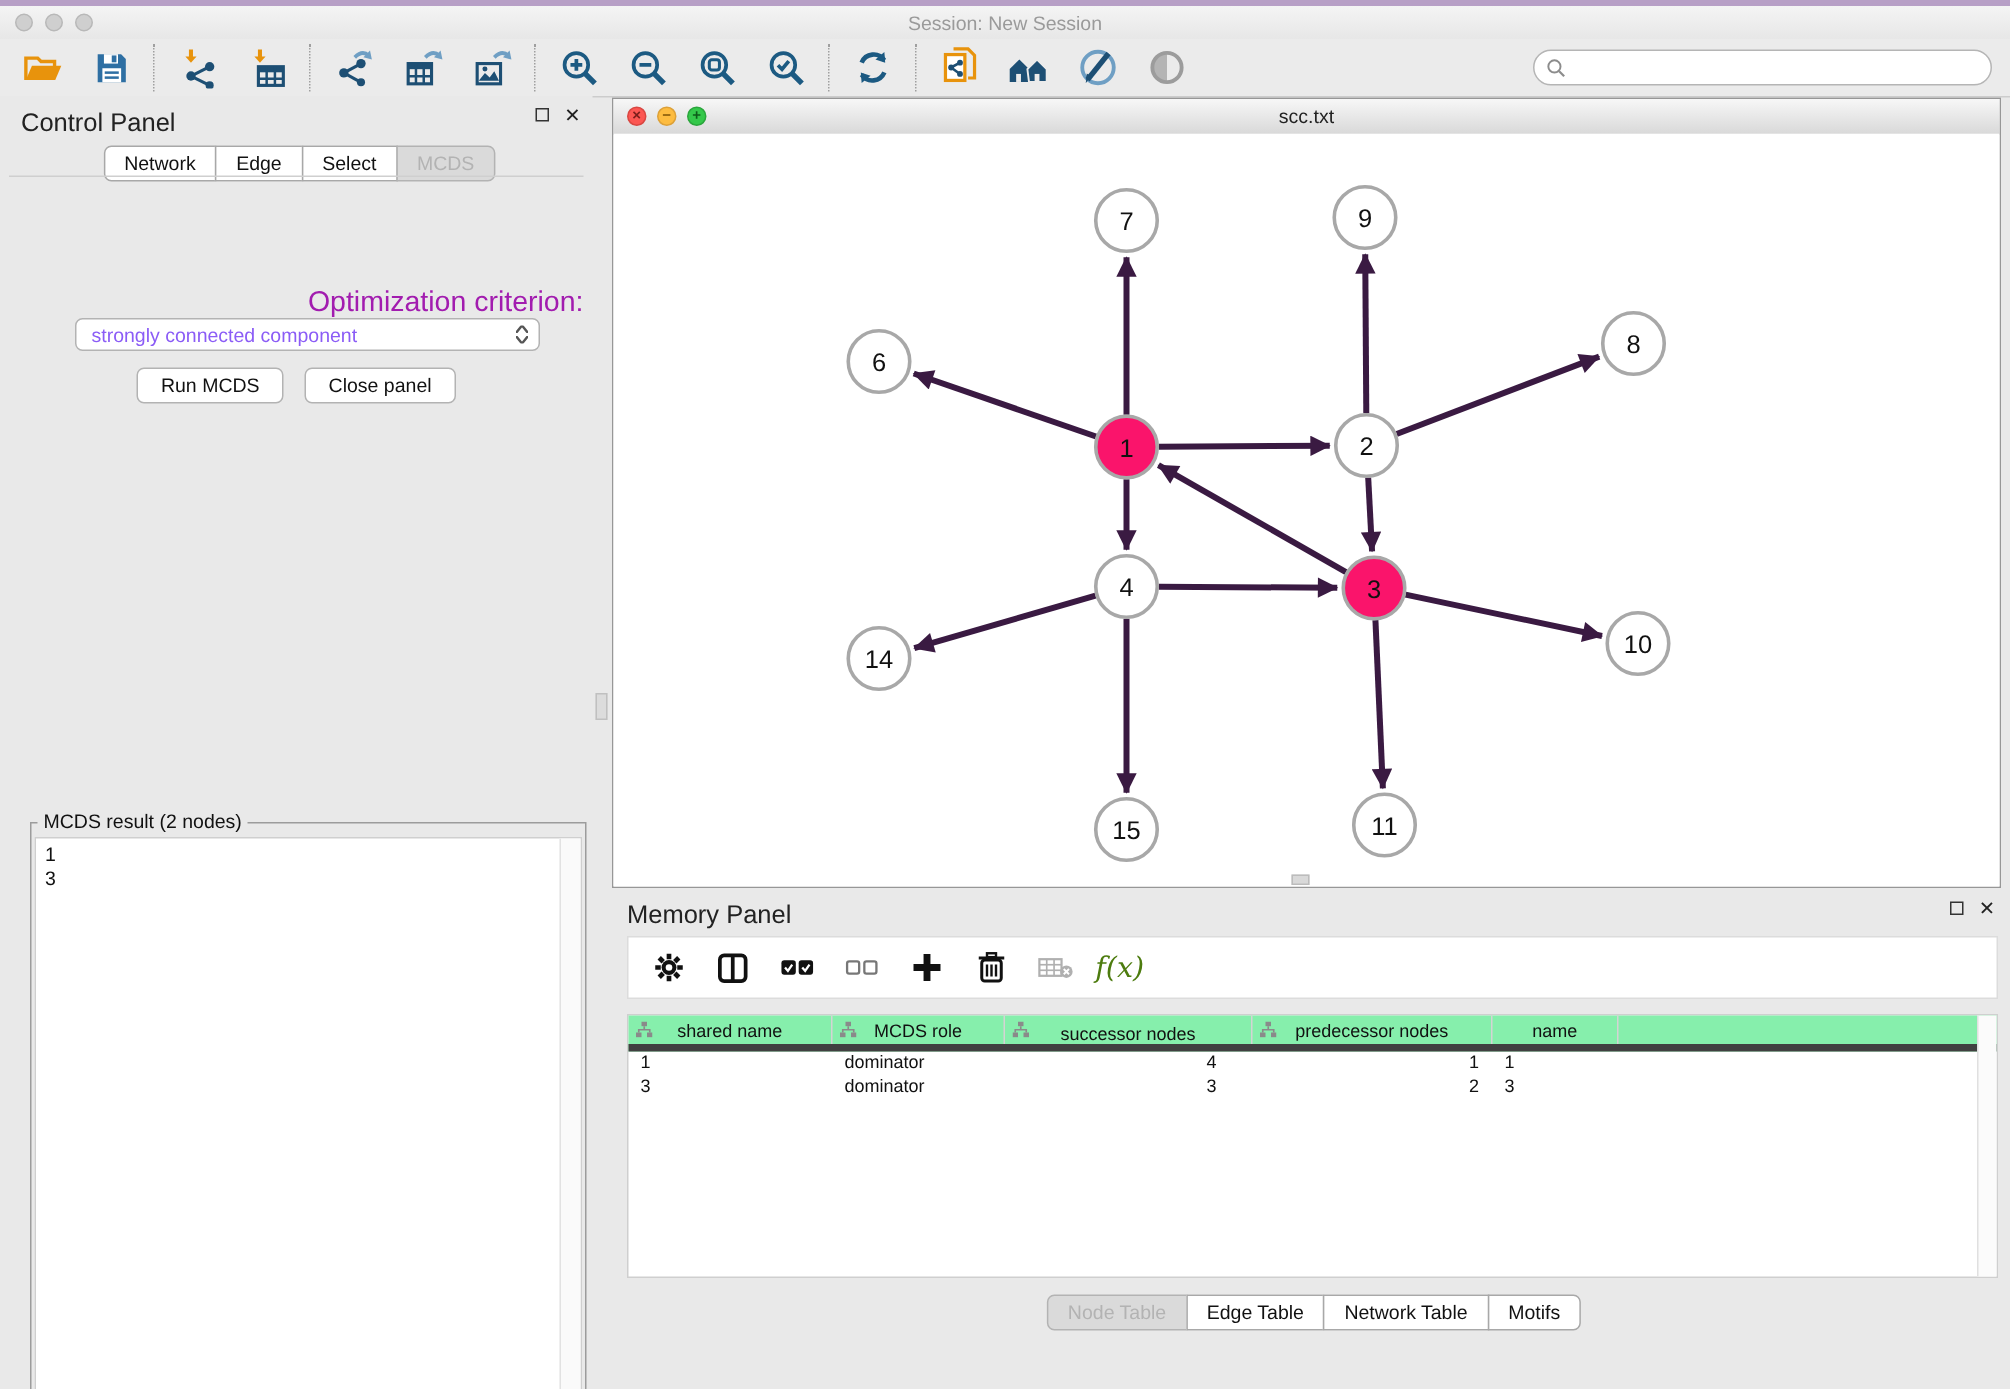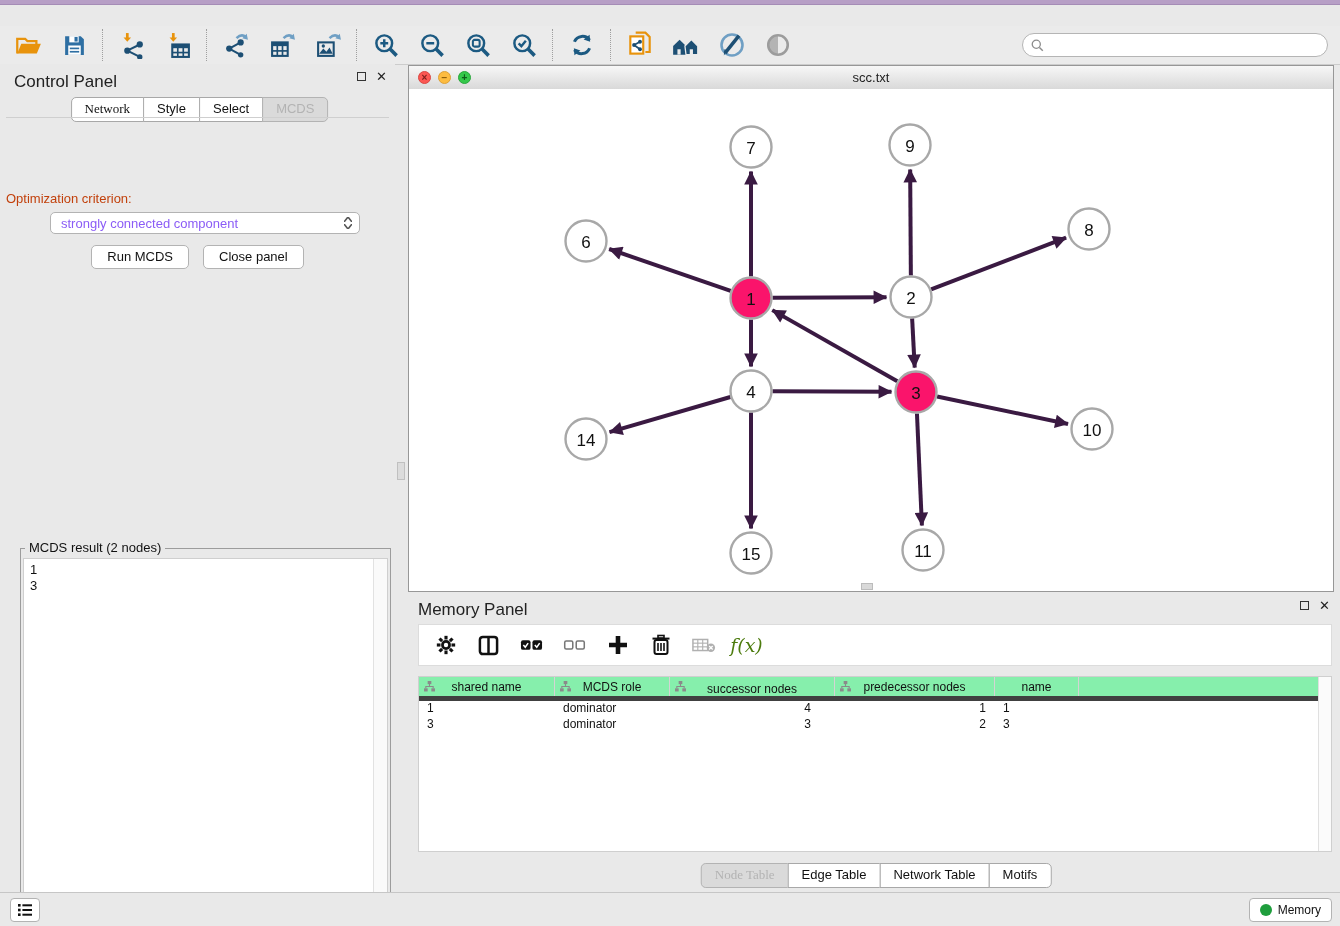--- a/index.html
+++ b/index.html
@@ -24,26 +24,26 @@
   .searchWrap input{border:none;outline:none;flex:1;font-size:12px;background:transparent;margin-left:5px;}
   
   .controlPanel{position:absolute;left:0;top:64px;width:395px;height:828px;background:#e9e9e9;}
   .panelHeader{position:absolute;left:14px;top:8px;font-size:17px;color:#222;}
   .panelIcons{position:absolute;right:8px;top:8px;display:flex;gap:10px;align-items:center;}
   .floatIcon{width:9px;height:9px;border:1.6px solid #333;box-sizing:border-box;background:transparent;}
   .closeIcon{font-size:13px;font-weight:bold;color:#222;line-height:9px;}
   .tabs{display:flex;}
   .tab{background:#fff;border:1px solid #a8a8a8;margin-left:-1px;font-size:13px;color:#111;
        padding:3px 13px 4px 13px;white-space:nowrap;}
-  .tab:first-child{border-radius:5px 0 0 5px;margin-left:4px;font-family:Liberation Serif, serif;}
+  .tab:first-child{border-radius:5px 0 0 5px;margin-left:4px;}
   .tab:last-child{border-radius:0 5px 5px 0;}
   .tab.sel{background:#dadada;color:#b3b3b3;border-color:#b3b3b3;}
   .cpTabs{position:absolute;left:50%;transform:translateX(-50%);top:33px;}
   .cpBody{position:absolute;left:6px;top:53px;width:383px;height:823px;border-top:1px solid #cfcfcf;}
-  .optLabel{position:absolute;left:0;width:100%;top:73px;text-align:left;font-size:13px;color:#c2410c;}
+  .optLabel{position:absolute;left:0;width:100%;top:73px;text-align:right;font-size:19px;color:#a21caf;}
   .selectBox{position:absolute;left:44px;top:94px;width:310px;height:22px;background:#fff;
              border:1px solid #b3b3b3;border-radius:5px;display:flex;align-items:center;box-sizing:border-box;}
   .selectBox .val{flex:1;font-size:13px;padding-left:10px;color:#8b5cf6;}
   .stepper{display:flex;flex-direction:column;align-items:center;margin-right:7px;gap:2px;}
   .btnRow{position:absolute;left:0;width:100%;top:127px;display:flex;justify-content:center;gap:14px;}
   .btn{background:#fff;border:1px solid #b3b3b3;border-radius:5px;font-size:13px;color:#111;
        padding:3px 15px 4px 15px;}
   .groupBox{position:absolute;left:14px;top:430px;width:369px;height:380px;border:1px solid #9c9c9c;}
   .groupLegend{position:absolute;left:4px;top:-9px;background:#e9e9e9;padding:0 4px;font-size:13px;color:#111;}
   .groupInner{position:absolute;left:2px;right:2px;top:9px;bottom:2px;background:#fff;border:1px solid #cfcfcf;}
@@ -86,20 +86,28 @@
          display:flex;align-items:center;justify-content:center;gap:6px;font-size:12px;color:#111;}
   .memDot{width:12px;height:12px;border-radius:50%;background:#1f9e3d;}
   .splitGrip{position:absolute;left:397px;top:462px;width:8px;height:18px;background:#dcdcdc;border:1px solid #c0c0c0;box-sizing:border-box;}
 </style>
 </head>
 <body>
 
 <div class="app">
 
   <div class="winTopStrip"></div>
+  <div class="titlebar">
+    <div class="title">Session: New Session</div>
+    <div class="lights">
+      <div class="light"></div>
+      <div class="light"></div>
+      <div class="light"></div>
+    </div>
+  </div>
 
   <div class="toolbar">
     <div class="tgroup">
       <div class="tbtn">
         <svg width="27" height="27" viewBox="0 0 24 24">
           <path d="M2 19 V6 h7 l2 2 h8 v3" fill="none" stroke="#e8930c" stroke-width="2"></path>
           <path d="M2 19 l3.6-8.5 H23 L19.4 19 z" fill="#e8930c"></path>
         </svg>
       </div>
       <div class="tbtn">
@@ -271,21 +279,21 @@
   </div>
 
   <div class="controlPanel">
     <div class="panelHeader">Control Panel</div>
     <div class="panelIcons">
       <div class="floatIcon"></div>
       <div class="closeIcon">✕</div>
     </div>
     <div class="tabs cpTabs">
       <div class="tab">Network</div>
-      <div class="tab">Style</div>
+      <div class="tab">Edge</div>
       <div class="tab">Select</div>
       <div class="tab sel">MCDS</div>
     </div>
     <div class="cpBody">
       <div class="optLabel">Optimization criterion:</div>
       <div class="selectBox">
         <span class="val">strongly connected component</span>
         <span class="stepper">
           <svg width="8" height="5" viewBox="0 0 8 5">
               <path d="M0 5 L4 0 L8 5" fill="none" stroke="#555" stroke-width="1.6"></path>
@@ -513,32 +521,14 @@
     </div>
 
     <div class="tabs tpTabs">
       <div class="tab sel">Node Table</div>
       <div class="tab">Edge Table</div>
       <div class="tab">Network Table</div>
       <div class="tab">Motifs</div>
     </div>
   </div>
 
-  <div class="statusbar">
-    <div class="sbBtn" style="left:10px;top:5px;width:30px;">
-      <svg width="16" height="14" viewBox="0 0 16 14">
-        <g fill="#111">
-          <rect x="1" y="1" width="2.6" height="2.6"></rect>
-            <rect x="1" y="5.7" width="2.6" height="2.6"></rect>
-            <rect x="1" y="10.4" width="2.6" height="2.6"></rect>
-          <rect x="5.4" y="1.3" width="9.6" height="2"></rect>
-            <rect x="5.4" y="6" width="9.6" height="2"></rect>
-            <rect x="5.4" y="10.7" width="9.6" height="2"></rect>
-        </g>
-      </svg>
-    </div>
-    <div class="sbBtn" style="right:8px;top:5px;padding:0 10px;">
-      <span class="memDot"></span>
-      <span>Memory</span>
-    </div>
-  </div>
 
 </div>
 
 </body></html>

